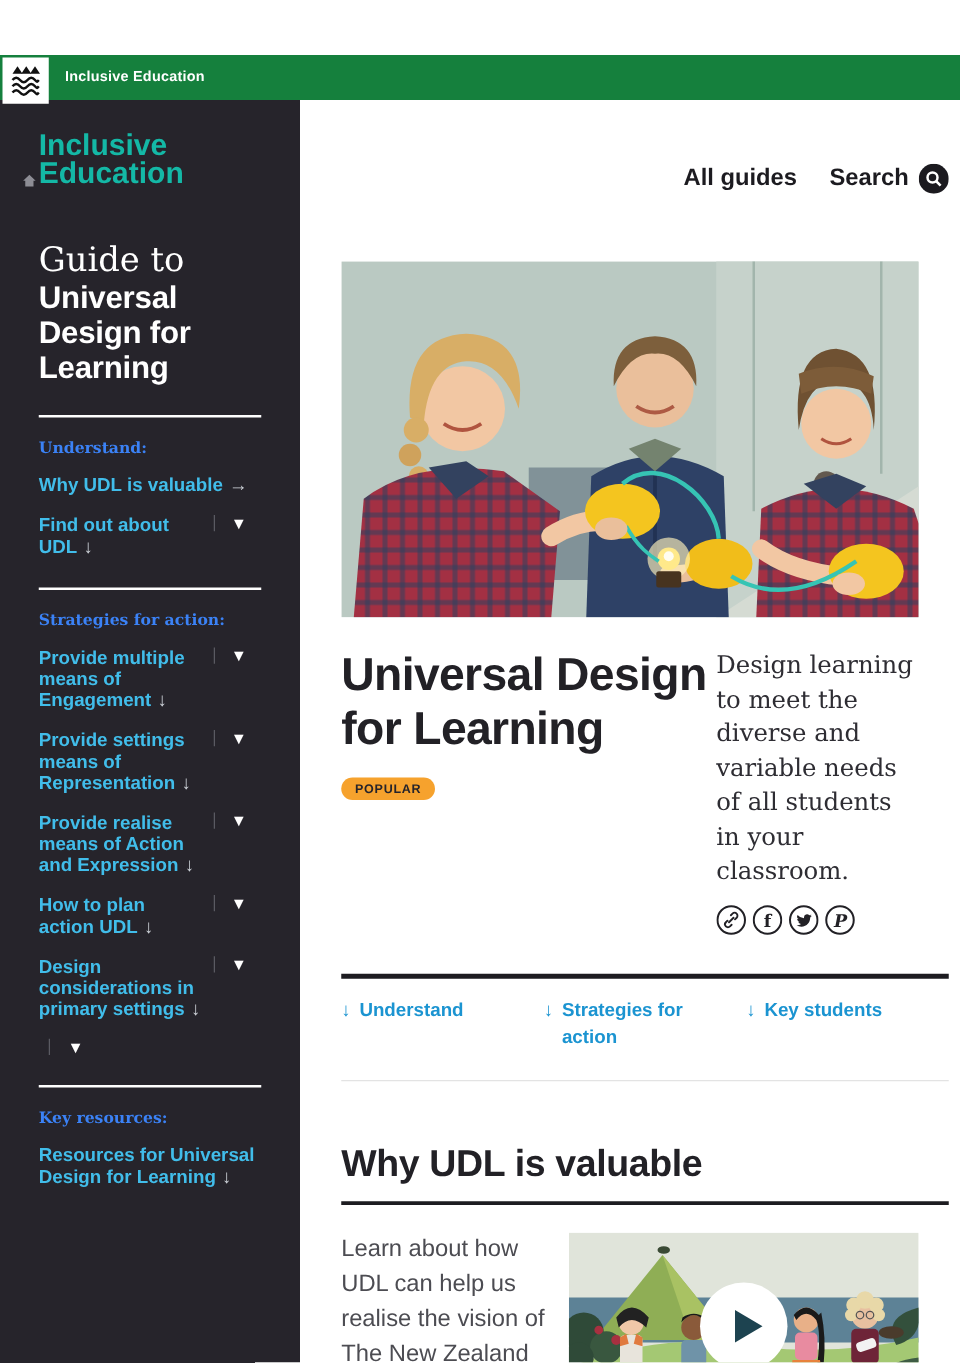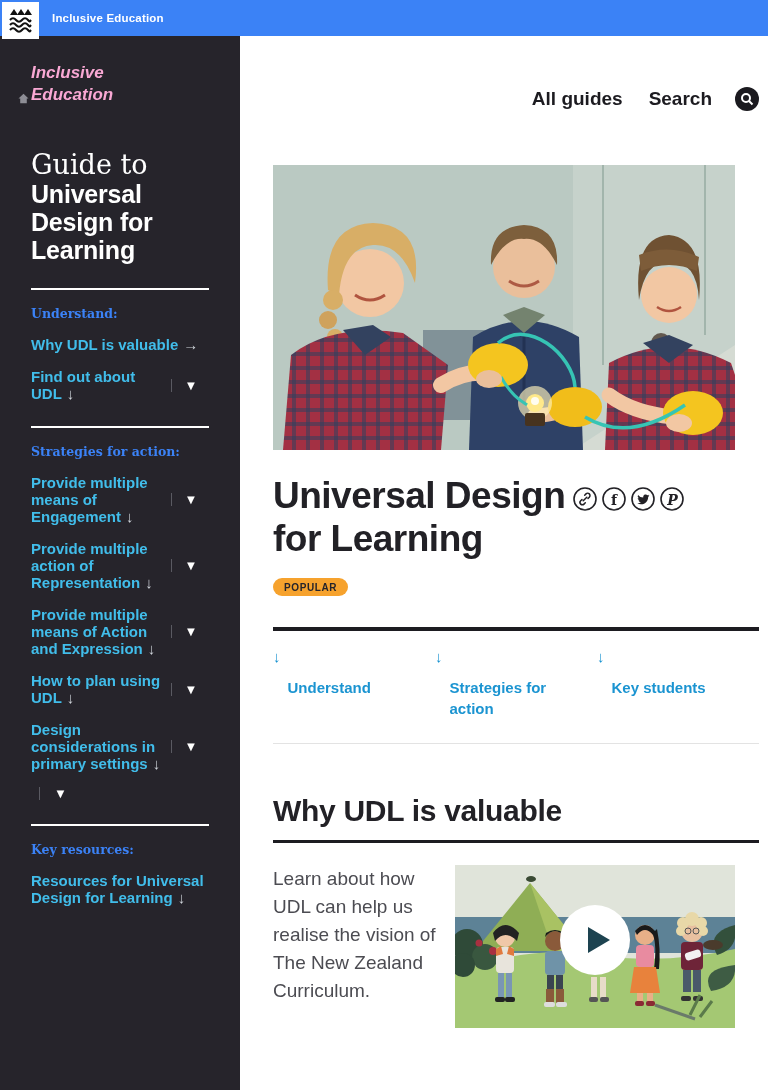--- a/index.html
+++ b/index.html
@@ -1,70 +1,70 @@
 <!DOCTYPE html>
 <html><head>
 <meta charset="utf-8">
 <style>
   * { margin:0; padding:0; box-sizing:border-box; }
   html,body { background:#fff; }
   .page { position:relative; width:768px; height:1090px; overflow:hidden;
           font-family:"Liberation Sans", sans-serif; background:#fff; }
 
   
-  .topbar { position:relative; height:36px; background:#3b82f6; display:flex; align-items:center; z-index:5; }
+  .topbar { position:relative; height:36px; background:#15803d; display:flex; align-items:center; z-index:5;margin-top:44px; }
   .tki-logo { position:absolute; top:2px; left:2px; width:37px; height:37px; background:#fff;
               display:flex; align-items:center; justify-content:center; }
   .topbar-title { margin-left:52px; color:#fff; font-weight:700; font-size:11.5px; letter-spacing:.2px; }
 
   
   .body-row { display:flex; height:1054px; }
   .sidebar { width:240px; background:#26242b; padding:26px 30px 0 31px; flex-shrink:0; }
   .main { flex:1; background:#fff; padding:0 33px; }
 
   
-  .brand { position:relative; color:#f9a8d4; font-weight:800; font-size:17px; line-height:22px; padding-left:0;font-style:italic; }
+  .brand { position:relative; color:#14b8a6; font-weight:800; font-size:24px; line-height:22px; padding-left:0; }
   .brand .home-ic { position:absolute; left:-13px; top:26px; }
   .guide-title { margin-top:44px; color:#fff; }
   .guide-prefix { font-family:"DejaVu Serif", serif; font-size:27px; line-height:30px; font-weight:400; }
   .guide-main { font-weight:800; font-size:25px; line-height:28px; letter-spacing:-.2px; }
   .sb-rule { border:none; height:2px; background:#fff; margin:24px 0 0 0; width:178px; }
   .sb-label { margin-top:16px; color:#3b82f6; font-family:"DejaVu Serif", serif; font-weight:700; font-size:12.5px; }
   .sb-links { margin-top:10px; }
-  .sb-row { display:flex; align-items:center; margin-top:15px; }
+  .sb-row { display:flex; align-items:flex-start; margin-top:15px; }
   .sb-link { display:block; text-decoration:none; color:#41bdea; font-weight:700; font-size:15px; line-height:17px; width:142px; }
   .sb-link.wide { width:186px; }
   .sb-arr { color:#cdd2d8; font-weight:400; margin-left:5px; font-size:15px; }
   .sb-dd { border-left:1px solid #5a5a62; width:42px; margin-left:8px; display:flex; align-items:center; justify-content:center; cursor:pointer; }
   .sb-dd .tri { color:#fff; font-size:13px; line-height:1; }
 
   
   .hdr-row { display:flex; justify-content:flex-end; align-items:center; margin-top:50px; height:26px; gap:26px; }
   .hdr-link { color:#1c1b20; font-weight:700; font-size:19px; text-decoration:none; }
-  .hdr-search { display:flex; align-items:center; gap:23px; color:#1c1b20; font-weight:700; font-size:19px; text-decoration:none; }
+  .hdr-search { display:flex; align-items:center; gap:8px; color:#1c1b20; font-weight:700; font-size:19px; text-decoration:none; }
 
   
   .hero { margin-top:53px; width:462px; height:285px; overflow:hidden; }
   .hero svg { display:block; }
 
   .title-row { display:flex; margin-top:24px; }
   .title-col { width:300px; }
   h1 { font-size:37px; line-height:43px; font-weight:800; color:#222126; letter-spacing:-.5px; }
   .badge { display:inline-block; margin-top:18px; background:#f6a22d; color:#26242b; font-size:10px;
            font-weight:800; letter-spacing:.6px; padding:4px 11px 3px; border-radius:10px; }
   .desc-col { width:162px; margin-left:0; }
   .desc { font-family:"DejaVu Serif", serif; font-size:19.5px; line-height:27.5px; color:#2e2d33; }
   .social-row { display:flex; gap:5px; margin-top:13px; }
   .social-btn { width:24px; height:24px; display:block; cursor:pointer; }
 
   
   .page-nav { margin-top:31px; border-top:4px solid #1d1c21; border-bottom:1px solid #e3e3e3;
               padding:15px 0 24px; display:flex; }
   .pn-item { width:162px; color:#1b94d1; font-weight:600; font-size:15px; line-height:21px; text-decoration:none; display:flex; gap:7px; }
-  .pn-item .pn-text { max-width:110px;margin-top:31px; }
+  .pn-item .pn-text { max-width:110px; }
   .pn-arrow { font-weight:400; }
 
   
   .sec-head { margin-top:50px; border-bottom:3px solid #1d1c21; padding-bottom:12px; }
   h2 { font-size:30px; font-weight:800; color:#222126; letter-spacing:-.3px; }
   .sec-row { display:flex; margin-top:22px; gap:15px; }
   .sec-intro { width:167px; font-size:19px; line-height:28px; color:#4c4c52; }
   .video-card { width:280px; }
   .video-thumb { position:relative; width:280px; height:163px; overflow:hidden; cursor:pointer; }
   .play-btn { position:absolute; left:105px; top:40px; width:70px; height:70px; background:#fff; border-radius:50%;
@@ -126,33 +126,33 @@
       <hr class="sb-rule">
       <div class="sb-label">Strategies for action:</div>
       <div class="sb-links">
         <div class="sb-row">
           <a href="#" class="sb-link"><span>Provide multiple means of Engagement</span><span class="sb-arr">↓</span></a>
           <div class="sb-dd">
               <span class="tri">▼</span>
             </div>
         </div>
         <div class="sb-row">
-          <a href="#" class="sb-link"><span>Provide multiple action of Representation</span><span class="sb-arr">↓</span></a>
-          <div class="sb-dd">
-              <span class="tri">▼</span>
-            </div>
-        </div>
-        <div class="sb-row">
-          <a href="#" class="sb-link"><span>Provide multiple means of Action and Expression</span><span class="sb-arr">↓</span></a>
-          <div class="sb-dd">
-              <span class="tri">▼</span>
-            </div>
-        </div>
-        <div class="sb-row">
-          <a href="#" class="sb-link"><span>How to plan using UDL</span><span class="sb-arr">↓</span></a>
+          <a href="#" class="sb-link"><span>Provide settings means of Representation</span><span class="sb-arr">↓</span></a>
+          <div class="sb-dd">
+              <span class="tri">▼</span>
+            </div>
+        </div>
+        <div class="sb-row">
+          <a href="#" class="sb-link"><span>Provide realise means of Action and Expression</span><span class="sb-arr">↓</span></a>
+          <div class="sb-dd">
+              <span class="tri">▼</span>
+            </div>
+        </div>
+        <div class="sb-row">
+          <a href="#" class="sb-link"><span>How to plan action UDL</span><span class="sb-arr">↓</span></a>
           <div class="sb-dd">
               <span class="tri">▼</span>
             </div>
         </div>
         <div class="sb-row">
           <a href="#" class="sb-link"><span>Design considerations in primary settings</span><span class="sb-arr">↓</span></a>
           <div class="sb-dd">
               <span class="tri">▼</span>
             </div>
         </div>
@@ -246,20 +246,21 @@
           <ellipse cx="406" cy="258" rx="13" ry="9" fill="#f2c7a3"></ellipse>
         </svg>
       </div>
 
       <div class="title-row">
         <div class="title-col">
           <h1>Universal Design for Learning</h1>
           <span class="badge">POPULAR</span>
         </div>
         <div class="desc-col">
+          <p class="desc">Design learning to meet the diverse and variable needs of all students in your classroom.</p>
           <div class="social-row">
             <span class="social-btn">
               <svg width="24" height="24" viewBox="0 0 24 24">
                   <circle cx="12" cy="12" r="11" stroke="#222126" stroke-width="1.6" fill="none"></circle>
                   <path d="M10.2 13.8 L13.8 10.2 M9 12.5 l-1.3 1.3 a2.3 2.3 0 0 0 3.3 3.3 l1.3-1.3 M15 11.5 l1.3-1.3 a2.3 2.3 0 0 0 -3.3-3.3 l-1.3 1.3" stroke="#222126" stroke-width="1.5" fill="none" stroke-linecap="round"></path>
                 </svg>
             </span>
             <span class="social-btn">
               <svg width="24" height="24" viewBox="0 0 24 24">
                   <circle cx="12" cy="12" r="11" stroke="#222126" stroke-width="1.6" fill="none"></circle>

